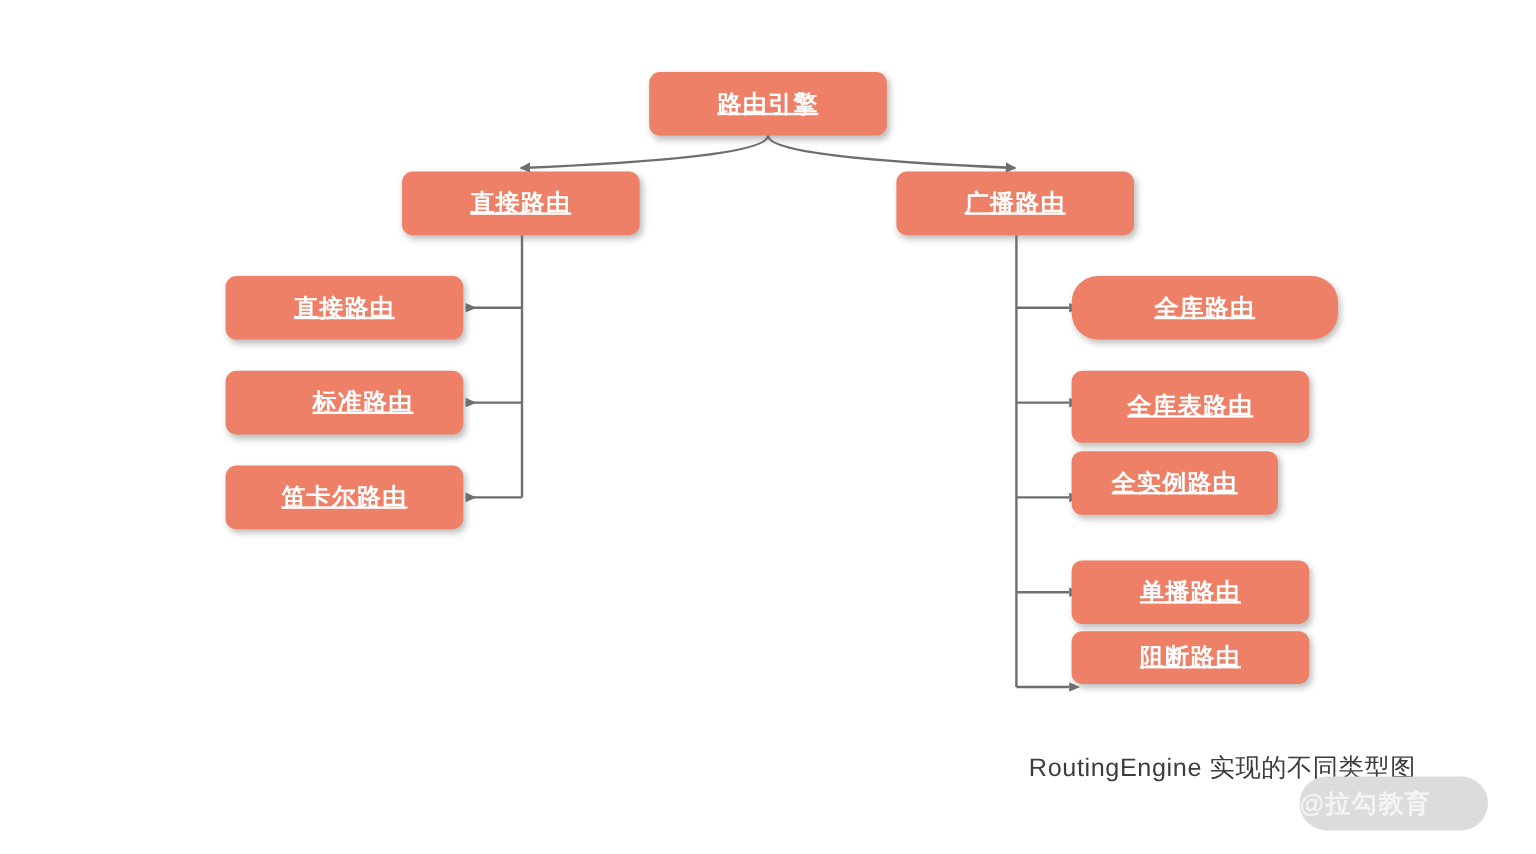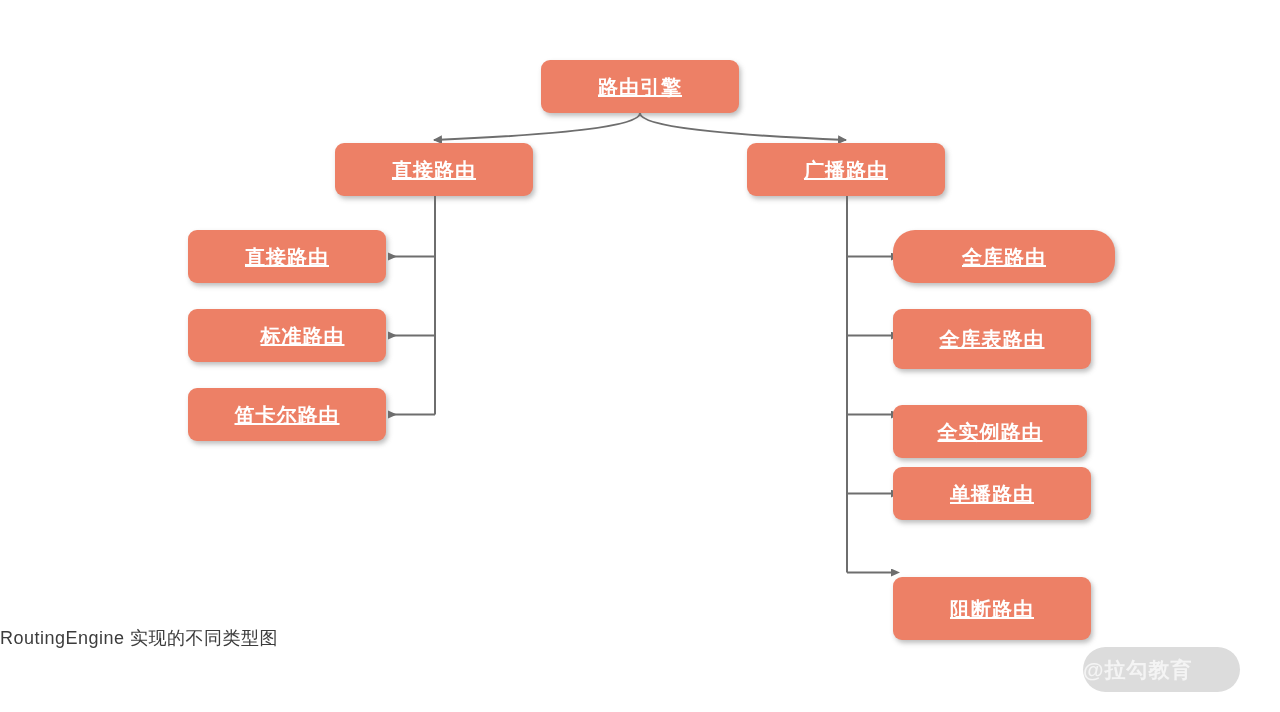--- a/index.html
+++ b/index.html
@@ -57,23 +57,23 @@
     color: #ffffff;
     line-height: 1;
   }
 
   
   #caption {
     position: absolute;
     left: 0;
     top: 626px;
     width: 1180px;
-    text-align: left;
+    text-align: right;
     z-index: 3;
-    font-size: 18px;
+    font-size: 21px;
     color: #3c3c3c;
     letter-spacing: 0.5px;
   }
 
   
   #watermark {
     position: absolute;
     left: 1083px;
     top: 647px;
     width: 157px;
@@ -143,27 +143,27 @@
       </div>
       <div class="node" style="left: 747px; top: 143px; width: 198px; height: 53px;">
         <span class="node-label">广播路由</span>
       </div>
       <div class="node" style="left: 893px; top: 230px; width: 222px; height: 53px; border-radius: 22px;">
         <span class="node-label">全库路由</span>
       </div>
       <div class="node" style="left: 893px; top: 309px; width: 198px; height: 60px;">
         <span class="node-label">全库表路由</span>
       </div>
-      <div class="node" style="left: 893px; top: 405px; width: 194px; height: 53px;">
+      <div class="node" style="left: 893px; top: 376px; width: 172px; height: 53px;">
         <span class="node-label">全实例路由</span>
       </div>
       <div class="node" style="left: 893px; top: 467px; width: 198px; height: 53px;">
         <span class="node-label">单播路由</span>
       </div>
-      <div class="node" style="left: 893px; top: 577px; width: 198px; height: 63px;">
+      <div class="node" style="left: 893px; top: 526px; width: 198px; height: 44px;">
         <span class="node-label">阻断路由</span>
       </div>
     </div>
 
   <div id="caption">RoutingEngine 实现的不同类型图</div>
 
   <div id="watermark">
     <span class="wm-text">@拉勾教育</span>
   </div>
 

